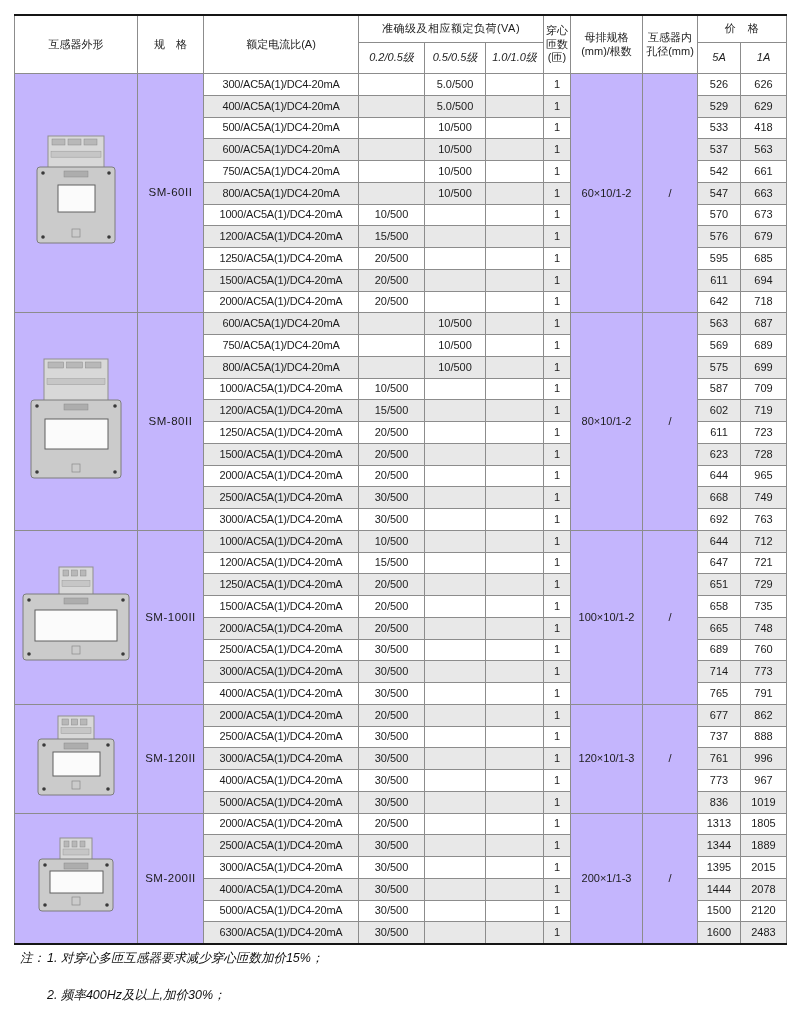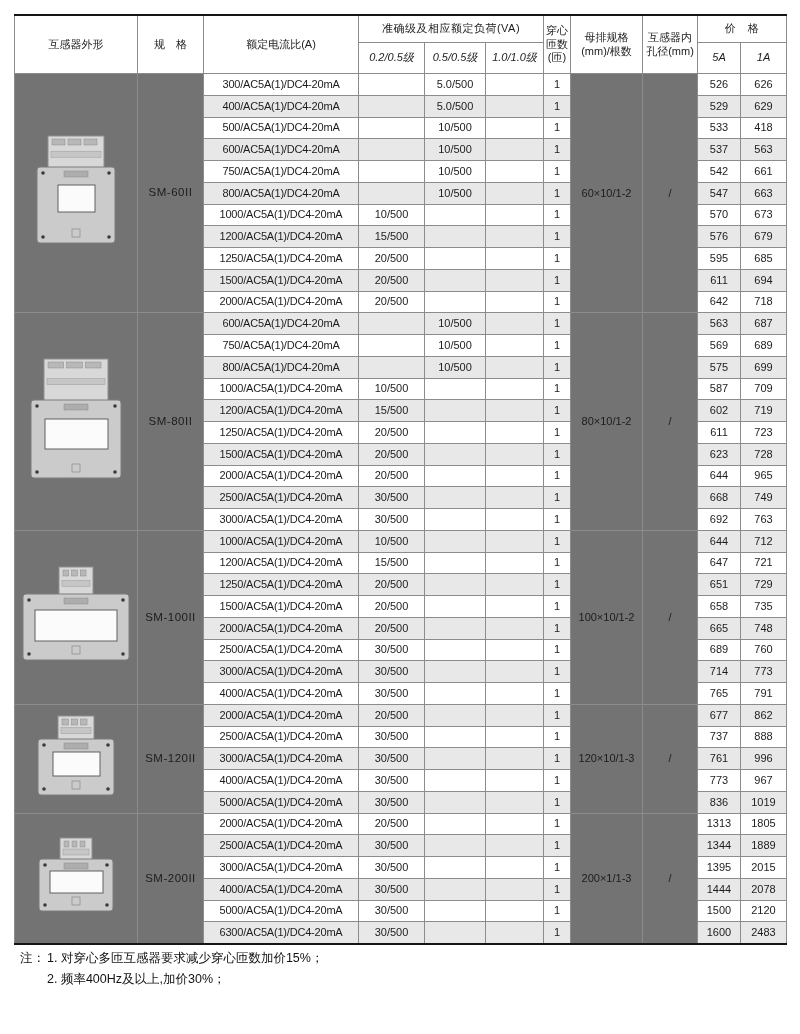--- a/index.html
+++ b/index.html
@@ -21,31 +21,31 @@
     text-align:center;
     vertical-align:middle;
     padding:0 1px;
     overflow:hidden;
   }
   .spec-table thead th{white-space:pre-line;line-height:1.25;padding:2px 1px;}
   .spec-table thead tr:first-child th{height:22px;}
   .spec-table thead tr:last-child th{height:26px;font-style:italic;}
   .spec-table tbody td{height:20.75px;line-height:1;}
   tr.shade td{background:#e8e8e8;}
-  .spec-table td.span-cell{background:#737373;}
+  .spec-table td.span-cell{background:#c4b5fd;}
   td.cell-ratio{font-size:11px;letter-spacing:-0.2px;}
   td.cell-spec{font-size:11.5px;letter-spacing:0.5px;}
   td.cell-photo{padding:2px;}
   th.group-head{letter-spacing:0.5px;}
   .notes{
     position:absolute;left:20px;top:948px;width:740px;
     font-size:12.5px;line-height:1.65;color:#111;
   }
-  .note-line{white-space:pre;}
-  .note-line.indent{padding-left:27px;}
+  .note-line{white-space:pre;font-style:italic;}
+  .note-line.indent{padding-left:27px;margin-top:16px;}
   .notes .prefix{padding-right:2px;}
 </style>
 </head>
 <body>
 
 <table class="spec-table">
   <colgroup>
     <col style="width:123px">
       <col style="width:66px">
       <col style="width:155px">

